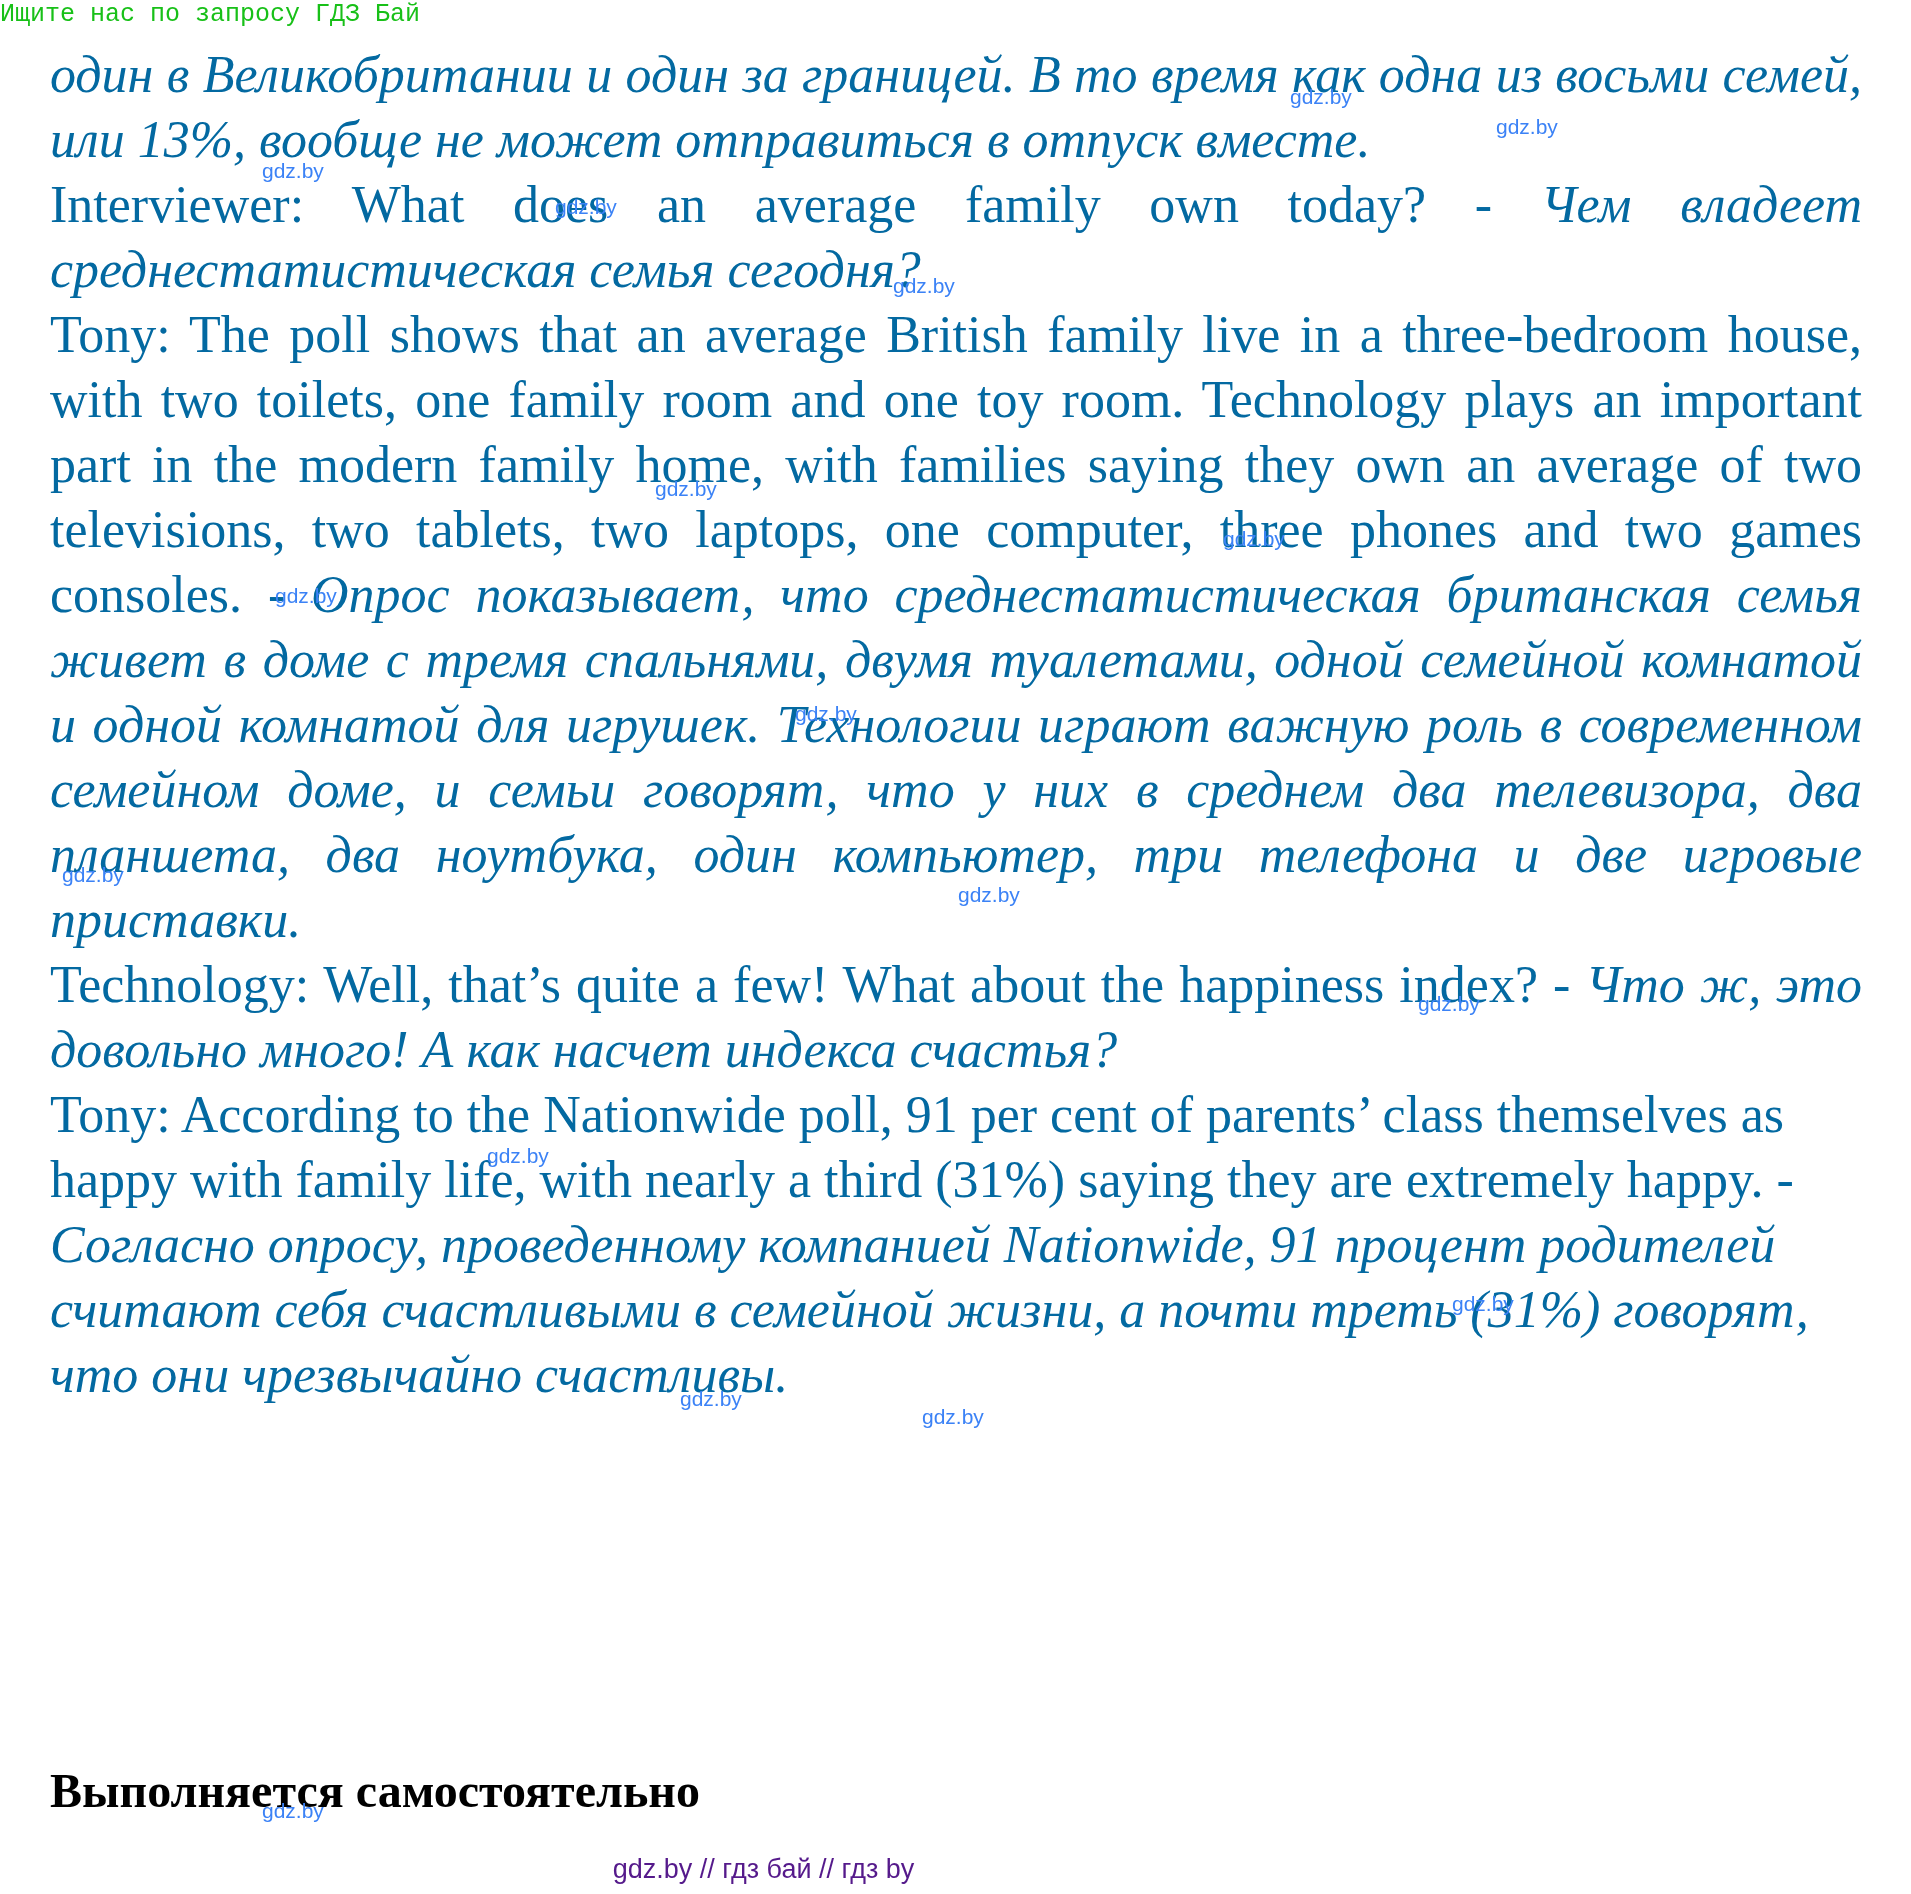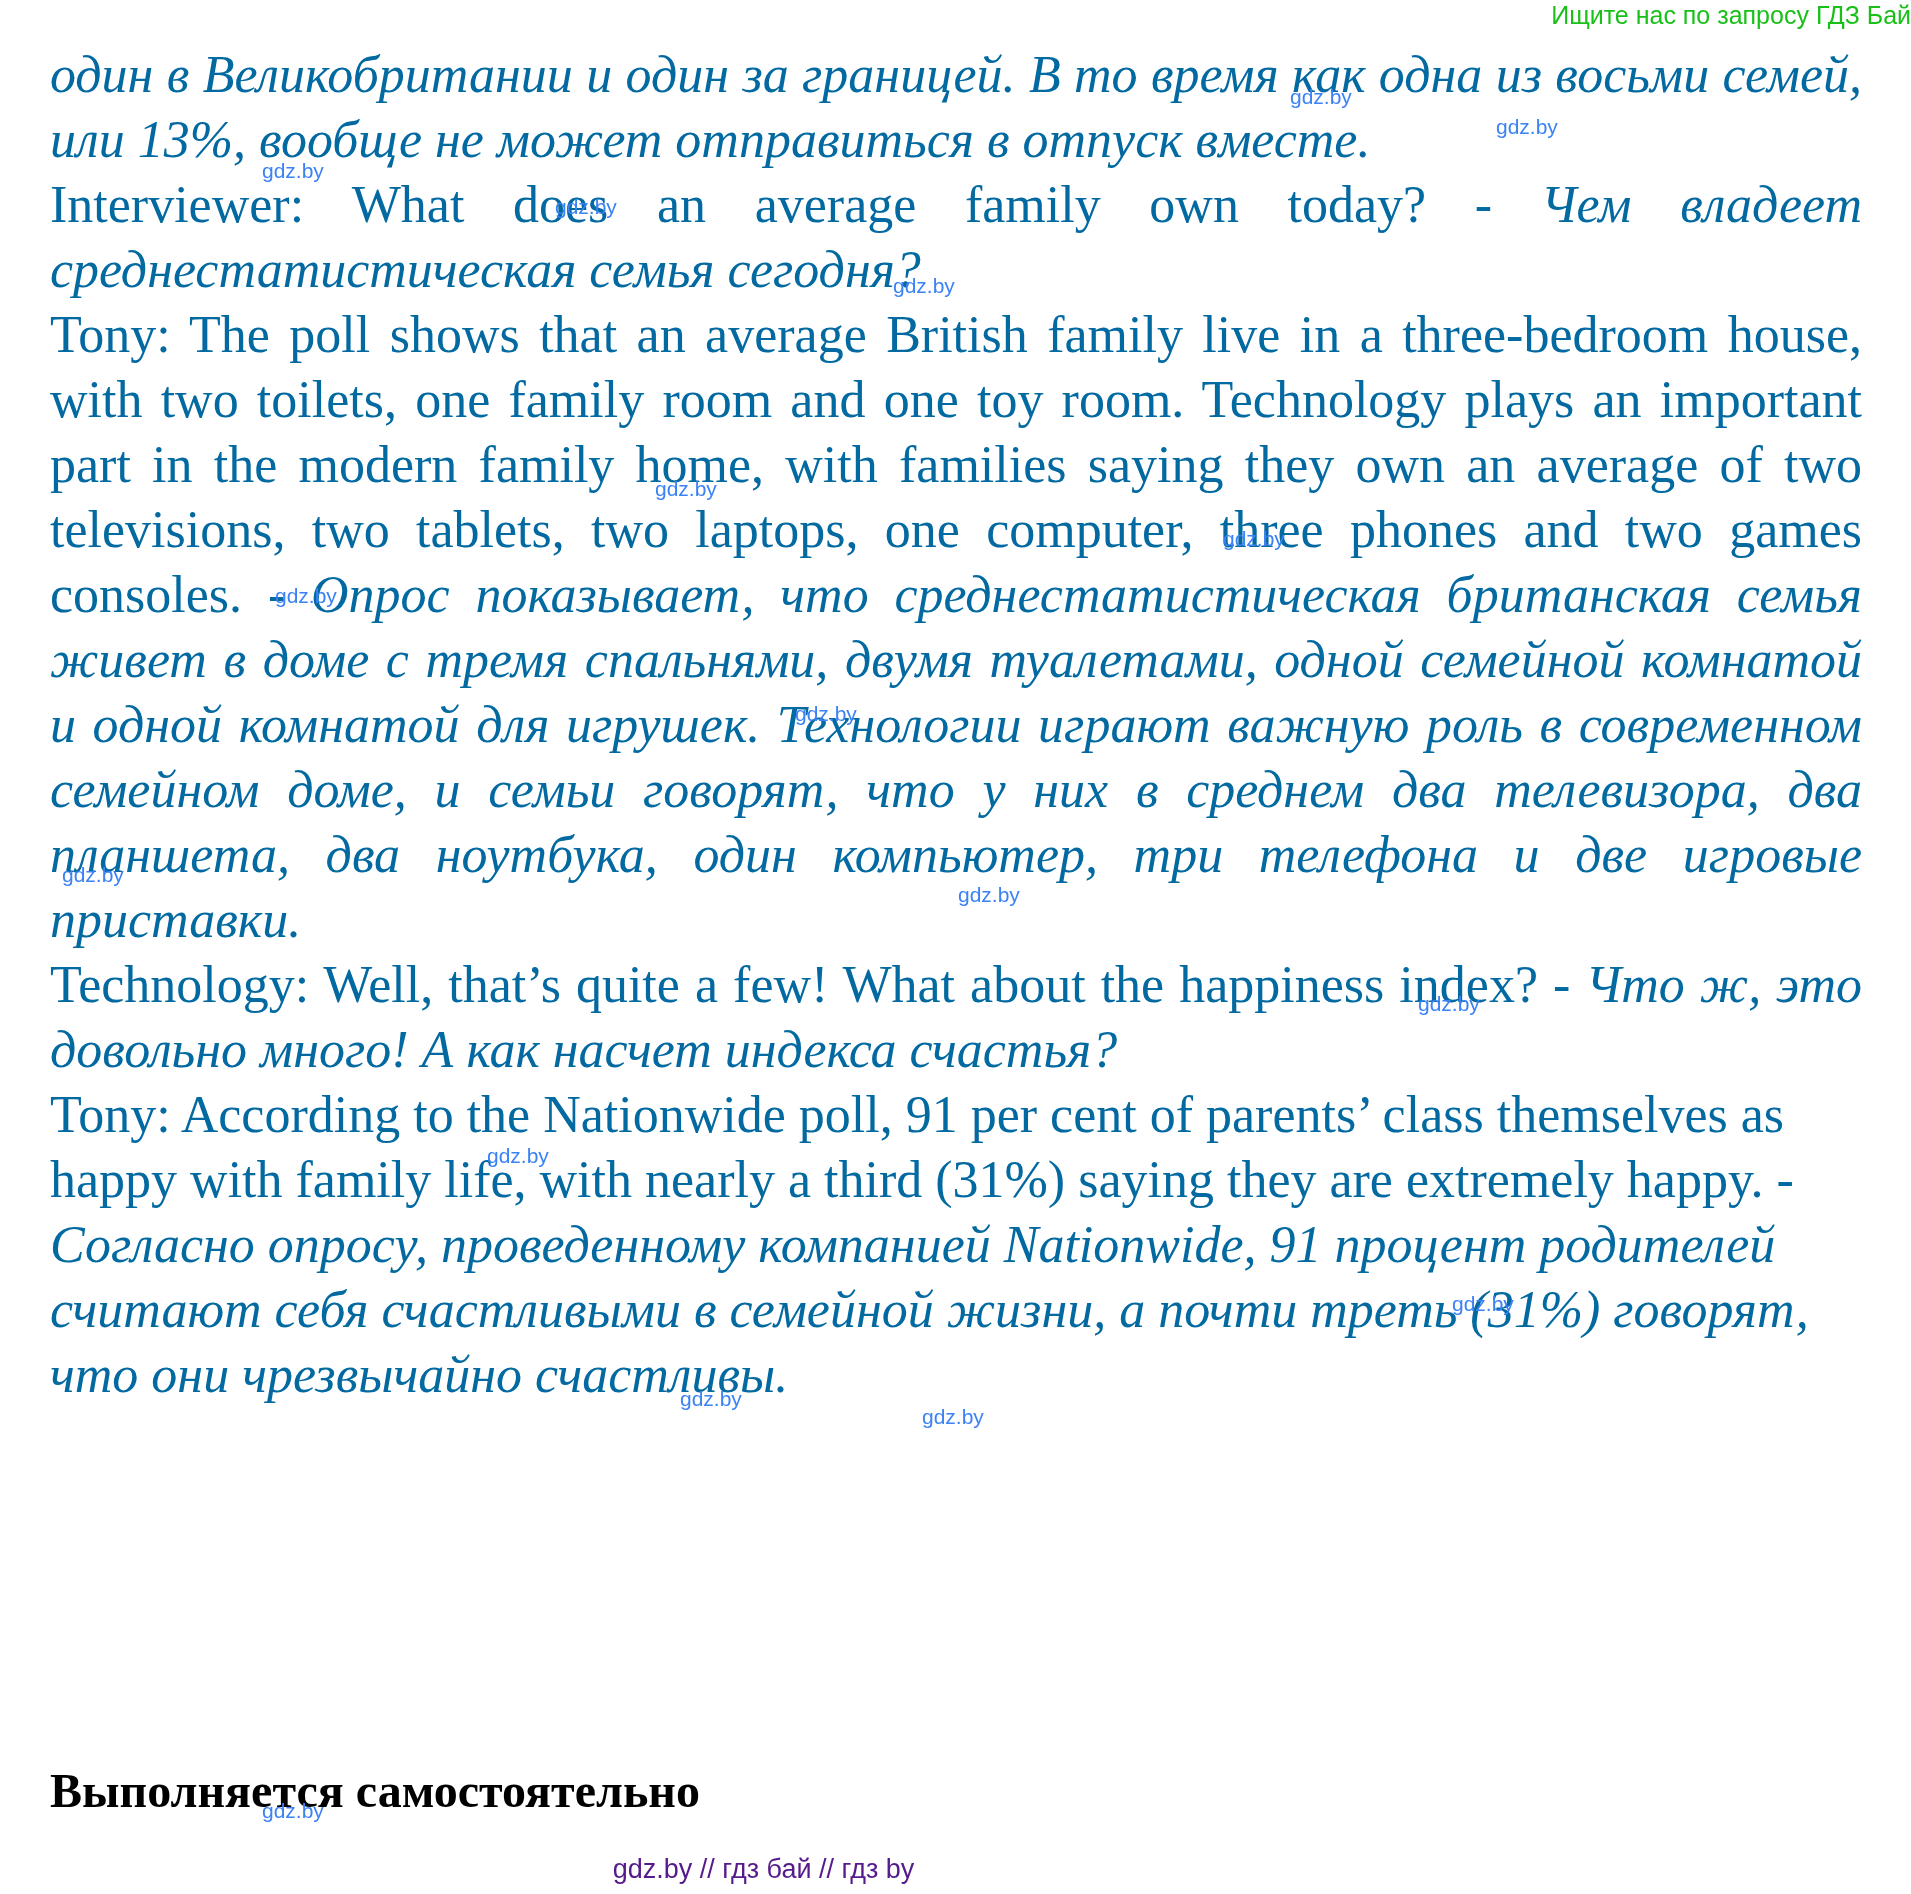--- a/index.html
+++ b/index.html
@@ -15,22 +15,22 @@
     font-family: "Liberation Serif", "DejaVu Serif", serif;
     color: #000000;
   }
 
   
   .site-banner {
     position: absolute;
     top: 0;
     left: 0;
     width: 1911px;
-    text-align: right;
-    font-family: Liberation Sans, sans-serif;
+    text-align: left;
+    font-family: Liberation Mono, monospace;
     font-size: 25px;
     line-height: 30px;
     color: #18c018;
     letter-spacing: 0px;
     white-space: nowrap;
   }
 
   
   .page-body {
     position: absolute;

